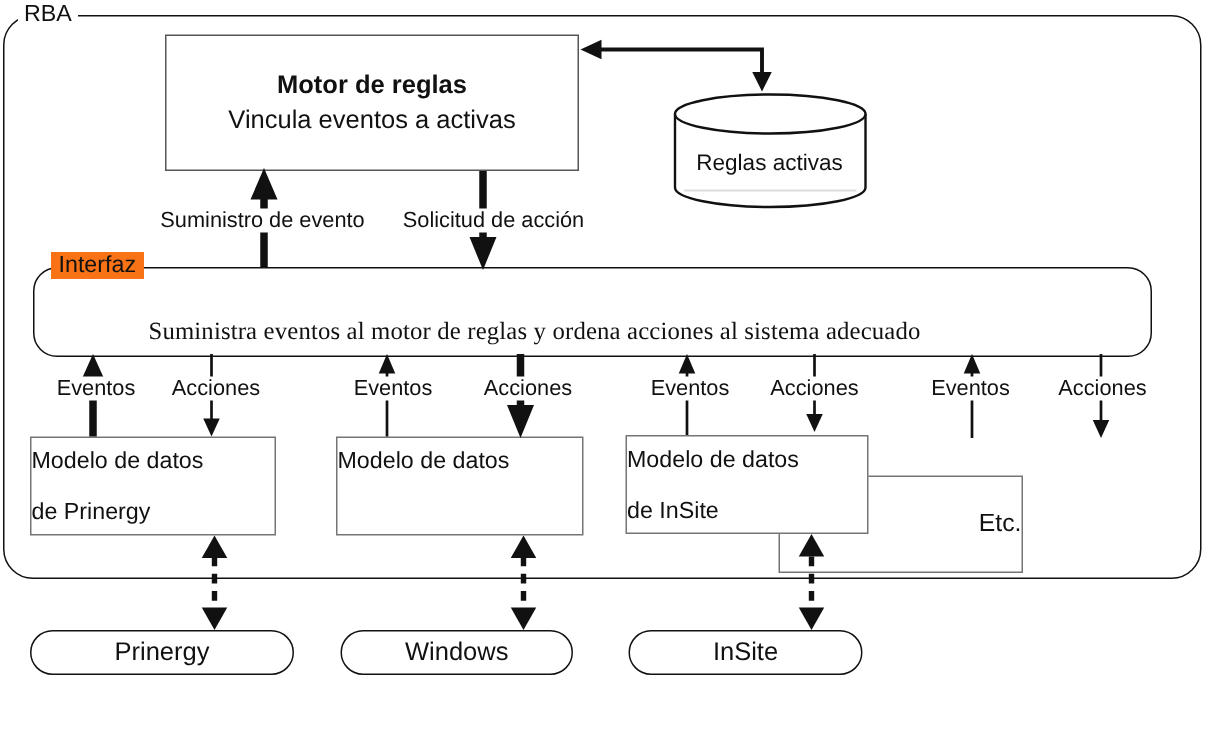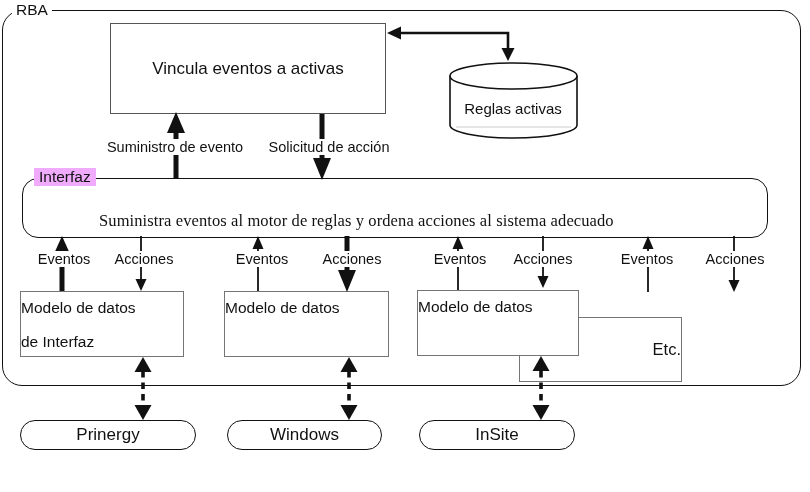--- a/index.html
+++ b/index.html
@@ -5,21 +5,21 @@
   html,body{margin:0;padding:0;background:#fff;}
   .stage{
     position:relative;width:810px;height:492px;background:#fff;overflow:hidden;
     font-family:"Liberation Sans",sans-serif;color:#111;
   }
   .abs{position:absolute;}
   
   .rba-frame{left:2px;top:10px;width:797px;height:374px;border:1.7px solid #111;border-radius:20px;z-index:1;}
   .rba-label{left:12px;top:1px;font-size:15.5px;background:#fff;padding:0 4px;z-index:6;}
   .ifz{left:22px;top:178px;width:744px;height:58px;border:1.7px solid #111;border-radius:16px;background:#fff;z-index:2;}
-  .ifz-label{left:34px;top:168px;font-size:15.5px;background:#f0abfc;padding:0 5px;z-index:6;}
+  .ifz-label{left:34px;top:168px;font-size:15.5px;background:#f97316;padding:0 5px;z-index:6;}
   .ifz-desc{left:99px;top:211px;font-size:16.5px;font-family:Liberation Serif, serif;white-space:nowrap;z-index:6;letter-spacing:.1px;}
   
   .engine{left:110px;top:23px;width:274px;height:89px;border:1.7px solid #555;background:#fff;z-index:2;
     display:flex;flex-direction:column;align-items:center;justify-content:center;gap:3px;}
   .engine-title{font-weight:bold;font-size:17px;}
   .engine-sub{font-size:17px;}
   
   .arrlabel{transform:translateX(-50%);font-size:14.5px;background:#fff;padding:0 2px;white-space:nowrap;z-index:6;}
   .flowlabel{top:139px;}
   .chlabel{top:251px;}
@@ -38,20 +38,21 @@
 </style>
 </head>
 <body>
 
 <div class="stage">
 
   <div class="abs rba-frame"></div>
   <div class="abs rba-label">RBA</div>
 
   <div class="abs engine">
+    <div class="engine-title">Motor de reglas</div>
     <div class="engine-sub">Vincula eventos a activas</div>
   </div>
 
   <div class="abs ifz"></div>
   <div class="abs ifz-label">Interfaz</div>
   <div class="abs ifz-desc">Suministra eventos al motor de reglas y ordena acciones al sistema adecuado</div>
 
   <div class="abs arrlabel flowlabel" style="left:175px;">Suministro de evento</div>
   <div class="abs arrlabel flowlabel" style="left:329px;">Solicitud de acción</div>
 
@@ -63,27 +64,28 @@
   <div class="abs arrlabel chlabel" style="left:543px;">Acciones</div>
   <div class="abs arrlabel chlabel" style="left:647px;">Eventos</div>
   <div class="abs arrlabel chlabel" style="left:735px;">Acciones</div>
 
   <div class="abs etcbox">
     <span>Etc.</span>
   </div>
 
   <div class="abs model" style="left:20px;top:291px;width:162px;height:64px;">
     <div class="l1">Modelo de datos</div>
-    <div class="l2">de Interfaz</div>
+    <div class="l2">de Prinergy</div>
   </div>
   <div class="abs model" style="left:224px;top:291px;width:163px;height:64px;">
     <div class="l1">Modelo de datos</div>
   </div>
   <div class="abs model" style="left:417px;top:290px;width:160px;height:64px;">
     <div class="l1">Modelo de datos</div>
+    <div class="l2">de InSite</div>
   </div>
 
   <div class="abs pill" style="left:227px;width:153px;">
     <span>Windows</span>
   </div>
   <div class="abs pill" style="left:20px;width:174px;">
     <span>Prinergy</span>
   </div>
   <div class="abs cyl-label">Reglas activas</div>
 

